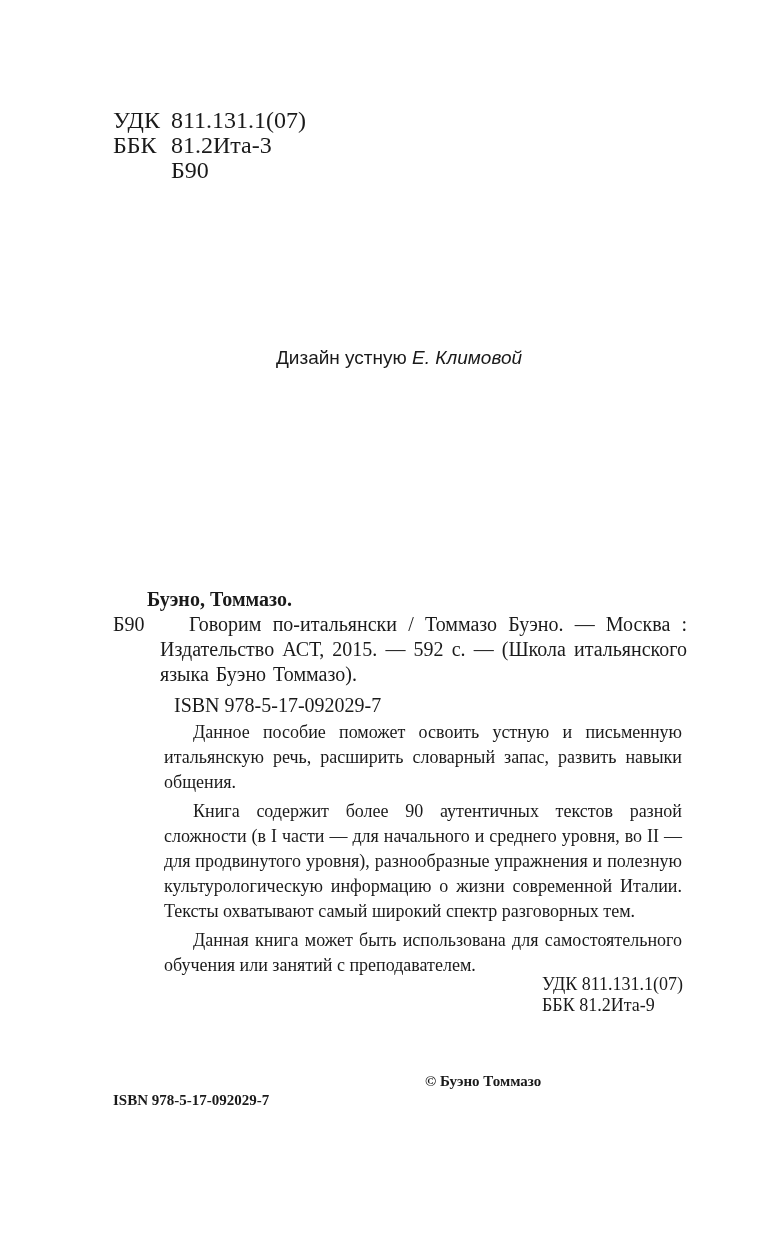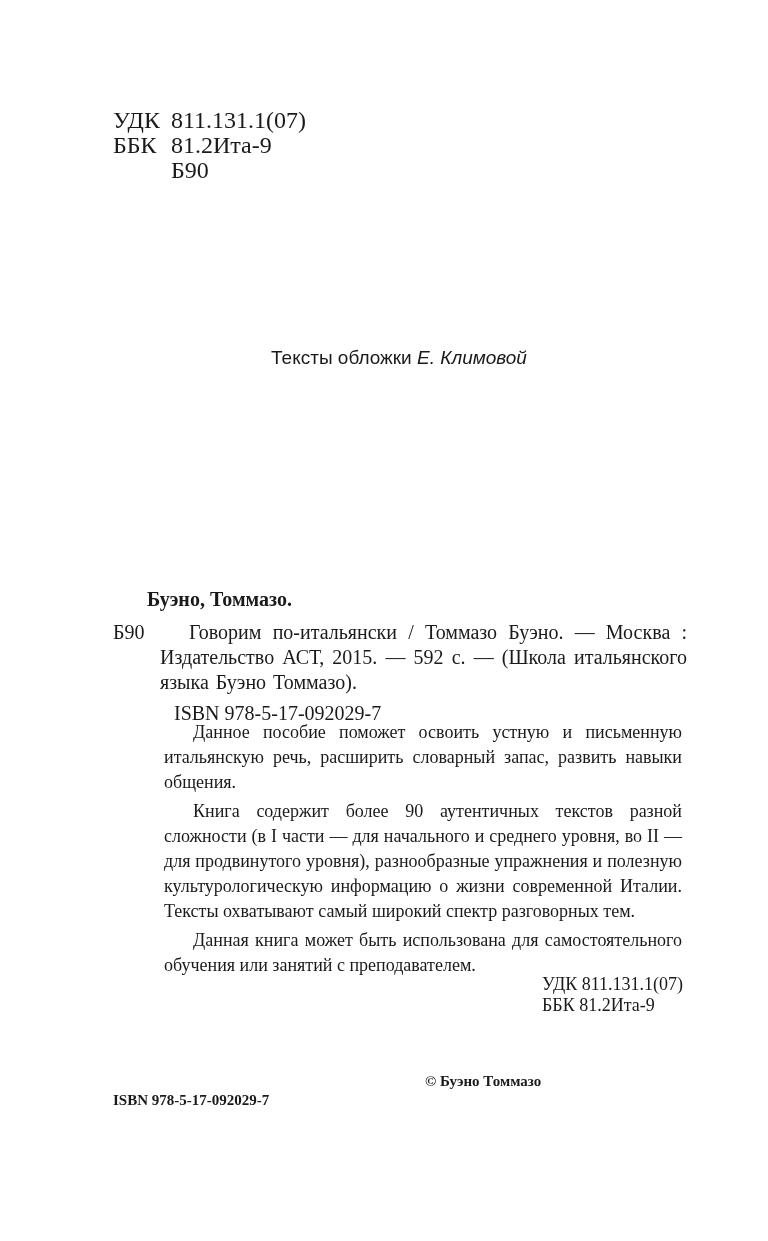--- a/index.html
+++ b/index.html
@@ -59,21 +59,20 @@
     }
     .entry-code {
       position: absolute;
       left: 0;
       top: 0;
     }
     .entry-text {
       text-align: justify;
       text-indent: 29px;
       word-spacing: 2px;
-      margin-top: 8px;
     }
     .isbn-line {
       margin-left: 47px;
       padding-left: 14px;
       margin-top: 6px;
       height: 26px;
     }
 
     .annotation {
       left: 160px;
@@ -120,30 +119,30 @@
 </head>
 <body>
 
 <div class="abs class-block">
   <div class="class-row">
     <span class="class-key">УДК</span>
     <span>811.131.1(07)</span>
   </div>
   <div class="class-row">
     <span class="class-key">ББК</span>
-    <span>81.2Ита-9</span>
+    <span>81.2Ита-3</span>
   </div>
   <div class="class-row">
     <span class="class-key"></span>
     <span>Б90</span>
   </div>
 </div>
 
 <div class="abs cover-credit">
-  <span>Тексты обложки</span>
+  <span>Дизайн устную</span>
   <span class="name">Е. Климовой</span>
 </div>
 
 <div class="abs biblio">
   <div class="author-heading">Буэно, Томмазо.</div>
   <div class="entry">
     <span class="entry-code">Б90</span>
     <div class="entry-text">Говорим по-итальянски / Томмазо Буэно. — Москва : Издательство АСТ, 2015. — 592 с. — (Школа итальянского языка Буэно Томмазо).</div>
   </div>
   <div class="isbn-line">ISBN 978-5-17-092029-7</div>

